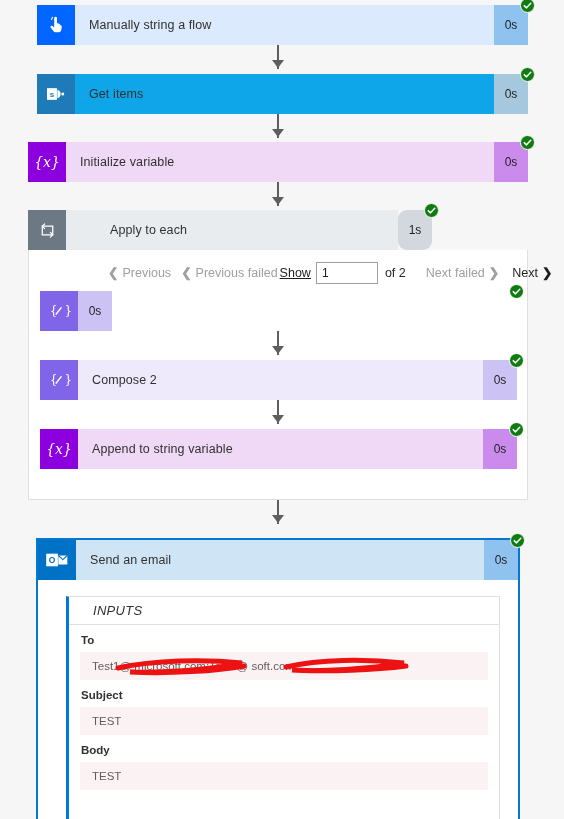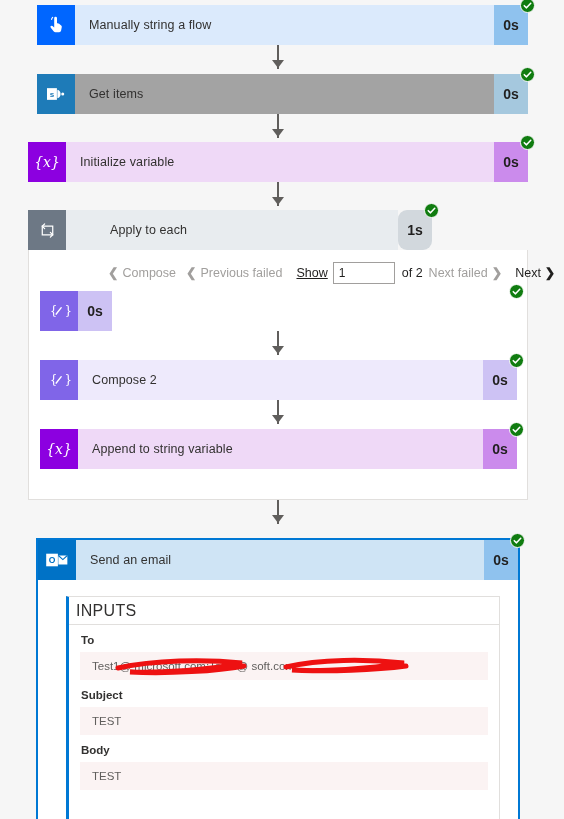--- a/index.html
+++ b/index.html
@@ -28,23 +28,22 @@
     display: flex; align-items: center;
     padding-left: 14px;
     font-size: 12.5px;
     color: #323130;
     letter-spacing: .1px;
     overflow: hidden; white-space: nowrap;
   }
   .card .dur {
     width: 34px; min-width: 34px;
     display: flex; align-items: center; justify-content: center;
-    font-size: 14px;
+    font-size: 12px;
     color: #201f1e;
-    font-weight: bold;
   }
 
   
   .badge {
     position: absolute;
     width: 15px; height: 15px;
     border-radius: 50%;
     background: #107c10;
     border: 1.5px solid #f6f6f6;
     display: flex; align-items: center; justify-content: center;
@@ -82,52 +81,53 @@
     position: absolute;
     display: flex; align-items: center;
     font-size: 12.5px;
     color: #201f1e;
     gap: 0px;
   }
   .pager .pitem { display: flex; align-items: center; gap: 4px; white-space: nowrap; }
   .pager .dis { color: #a19f9d; }
   .pager .en  { color: #201f1e; }
   .pager .chev { font-size: 12.5px; font-weight: 700; line-height: 1; }
-  .pager .lbl { margin-left: 14px; margin-right: 5px; text-decoration: underline; }
+  .pager .lbl { margin-left: 2px; margin-right: 5px; text-decoration: underline; }
   .pager input {
     width: 62px; height: 22px;
     border: 1px solid #a19f9d;
     font-size: 12px; color: #201f1e;
     padding: 0 5px;
     font-family: "Liberation Sans", sans-serif;
     background: #fff;
     border-radius: 0;
   }
-  .pager .ofx { margin-left: 7px; margin-right: 6px; }
+  .pager .ofx { margin-left: 7px; margin-right: 20px; }
 
   
   .email-wrap {
     position: absolute;
     border: 2px solid #0078d4;
     background: #ffffff;
   }
   .inputs-panel {
     position: absolute;
     background: #fff;
     border: 1px solid #e1dfdd;
     border-left: 3px solid #0078d4;
   }
   .inputs-head {
     height: 28px;
     display: flex; align-items: center;
-    padding-left: 7px;
-    font-size: 16px;
+    padding-left: 24px;
+    font-size: 13px;
     color: #323130;
     border-bottom: 1px solid #e1dfdd;
     letter-spacing: .3px;
+    font-style: italic;
   }
   .field-label {
     font-size: 11.5px;
     color: #323130;
     font-weight: 600;
     padding: 9px 0 6px 12px;
   }
   .field-value {
     background: #fbf3f3;
     height: 28px;
@@ -180,21 +180,21 @@
 
   <div class="card" id="c-step1" style="left:37px; top:74px; width:491px;">
     <div class="icon" style="background:#1e7bb8;">
       <svg width="22" height="18" viewBox="0 0 24 20" aria-hidden="true">
         <rect x="2" y="3.5" width="11" height="13" fill="#fff"></rect>
         <text x="7.5" y="13" font-family="Liberation Sans, sans-serif" font-size="9" font-weight="700" fill="#1e7bb8" text-anchor="middle">s</text>
         <path d="M13.5 5.2a5 5 0 0 1 0 9.6z" fill="#fff"></path>
         <circle cx="19.5" cy="10" r="1.7" fill="#fff"></circle>
       </svg>
     </div>
-    <div class="title" style="background:#a3a3a3;">Get items</div>
+    <div class="title" style="background:#0ea5e9;">Get items</div>
     <div class="dur" style="background:#a5c8de;">0s</div>
     <div class="badge">
       <svg width="9" height="9" viewBox="0 0 10 10">
           <path d="M1.4 5.2L3.9 7.6L8.6 2.6" stroke="#fff" stroke-width="1.7" fill="none" stroke-linecap="round" stroke-linejoin="round"></path>
         </svg>
     </div>
   </div>
   <div class="conn" style="left:277px; top:114px; height:24px;"></div>
   <div class="arrowhead" style="left:272px; top:129px;"></div>
 
@@ -228,21 +228,21 @@
     <div class="badge">
       <svg width="9" height="9" viewBox="0 0 10 10">
           <path d="M1.4 5.2L3.9 7.6L8.6 2.6" stroke="#fff" stroke-width="1.7" fill="none" stroke-linecap="round" stroke-linejoin="round"></path>
         </svg>
     </div>
   </div>
 
   <div class="pager" style="left:108px; top:262px;">
     <span class="pitem dis">
       <span class="chev">❮</span>
-      <span>Compose</span>
+      <span>Previous</span>
     </span>
     <span class="pitem dis" style="margin-left:10px;">
       <span class="chev">❮</span>
       <span>Previous failed</span>
     </span>
     <span class="lbl en">Show</span>
     <input type="text" value="1" style="">
     <span class="ofx en">of 2</span>
     <span class="pitem dis">
       <span>Next failed</span>

